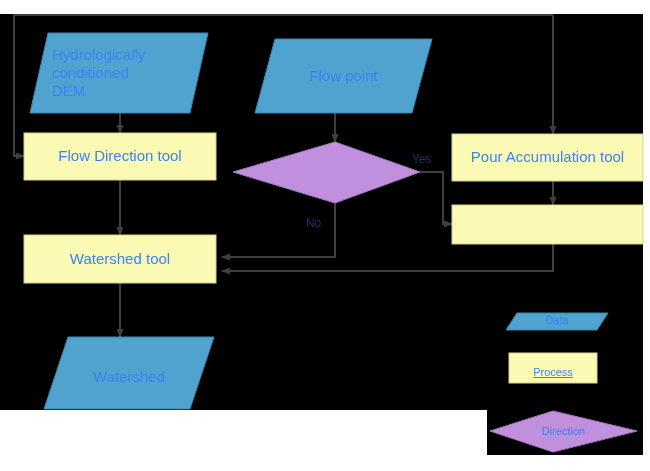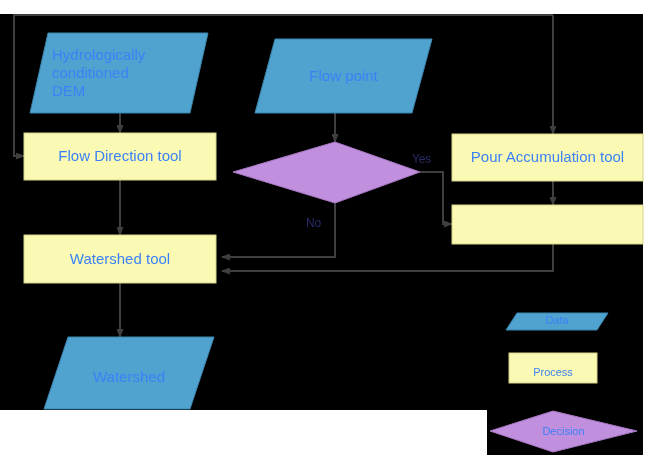--- a/index.html
+++ b/index.html
@@ -121,22 +121,22 @@
 
 
   <div class="node-label lbl-proc" style="left:24px; top:235px; width:192px; height:48px;border-radius:8px;">Watershed tool</div>
 
   <div class="node-label lbl-data" style="left:44px; top:337px; width:170px; height:80px;">Watershed</div>
 
   <div class="edge-label" style="left:412px; top:152px;">Yes</div>
   <div class="edge-label" style="left:306px; top:216px;">No</div>
 
   <div class="node-label lbl-legend" style="left:506px; top:313px; width:102px; height:16px;">Data</div>
-  <div class="node-label lbl-legend" style="left:509px; top:353px; width:88px; height:40px;">Process</div>
-  <div class="node-label lbl-legend" style="left:490px; top:411px; width:147px; height:41px;">Decision</div>
+  <div class="node-label lbl-legend" style="left:509px; top:353px; width:88px; height:40px;text-decoration:underline;">Process</div>
+  <div class="node-label lbl-legend" style="left:490px; top:411px; width:147px; height:41px;">Direction</div>
 
   <div class="hit" style="left:30px; top:33px; width:178px; height:80px;"></div>
   <div class="hit" style="left:255px; top:39px; width:177px; height:74px;"></div>
   <div class="hit" style="left:24px; top:133px; width:192px; height:47px;"></div>
   <div class="hit" style="left:452px; top:134px; width:191px; height:47px;"></div>
   <div class="hit" style="left:233px; top:142px; width:187px; height:61px;"></div>
   <div class="hit" style="left:452px; top:205px; width:191px; height:39px;"></div>
   <div class="hit" style="left:24px; top:235px; width:192px; height:48px;"></div>
   <div class="hit" style="left:44px; top:337px; width:170px; height:72px;"></div>
 

